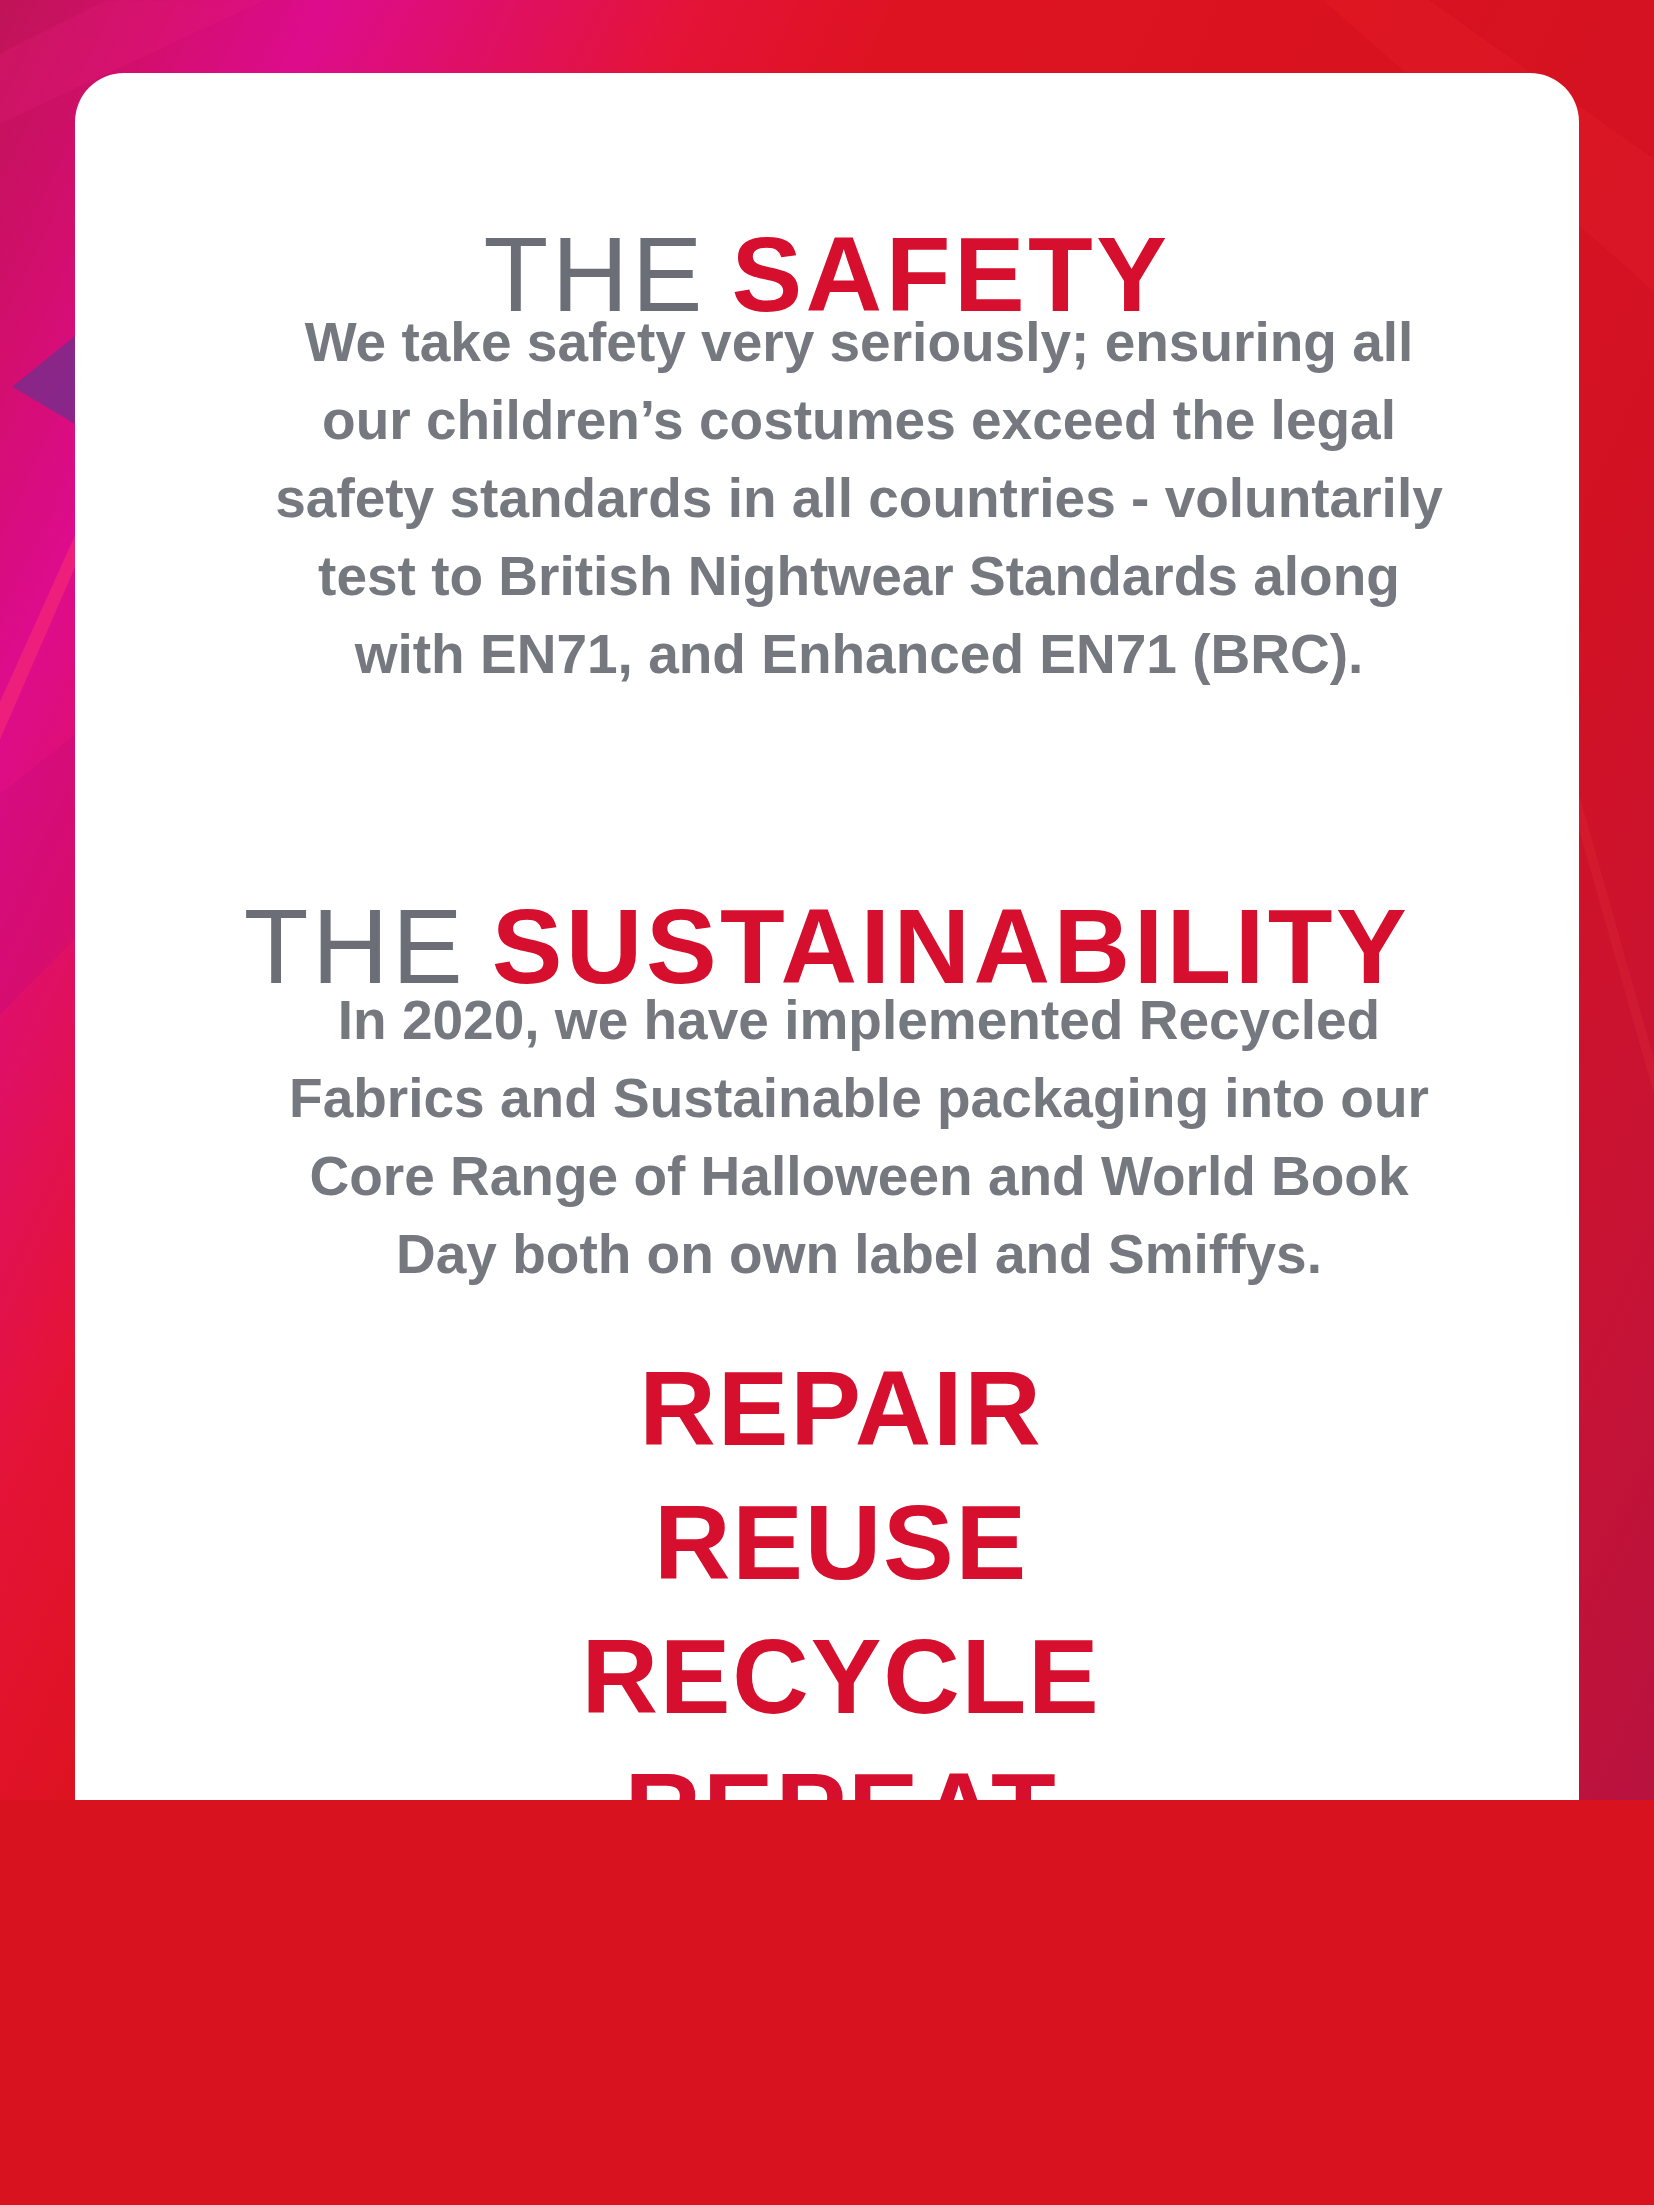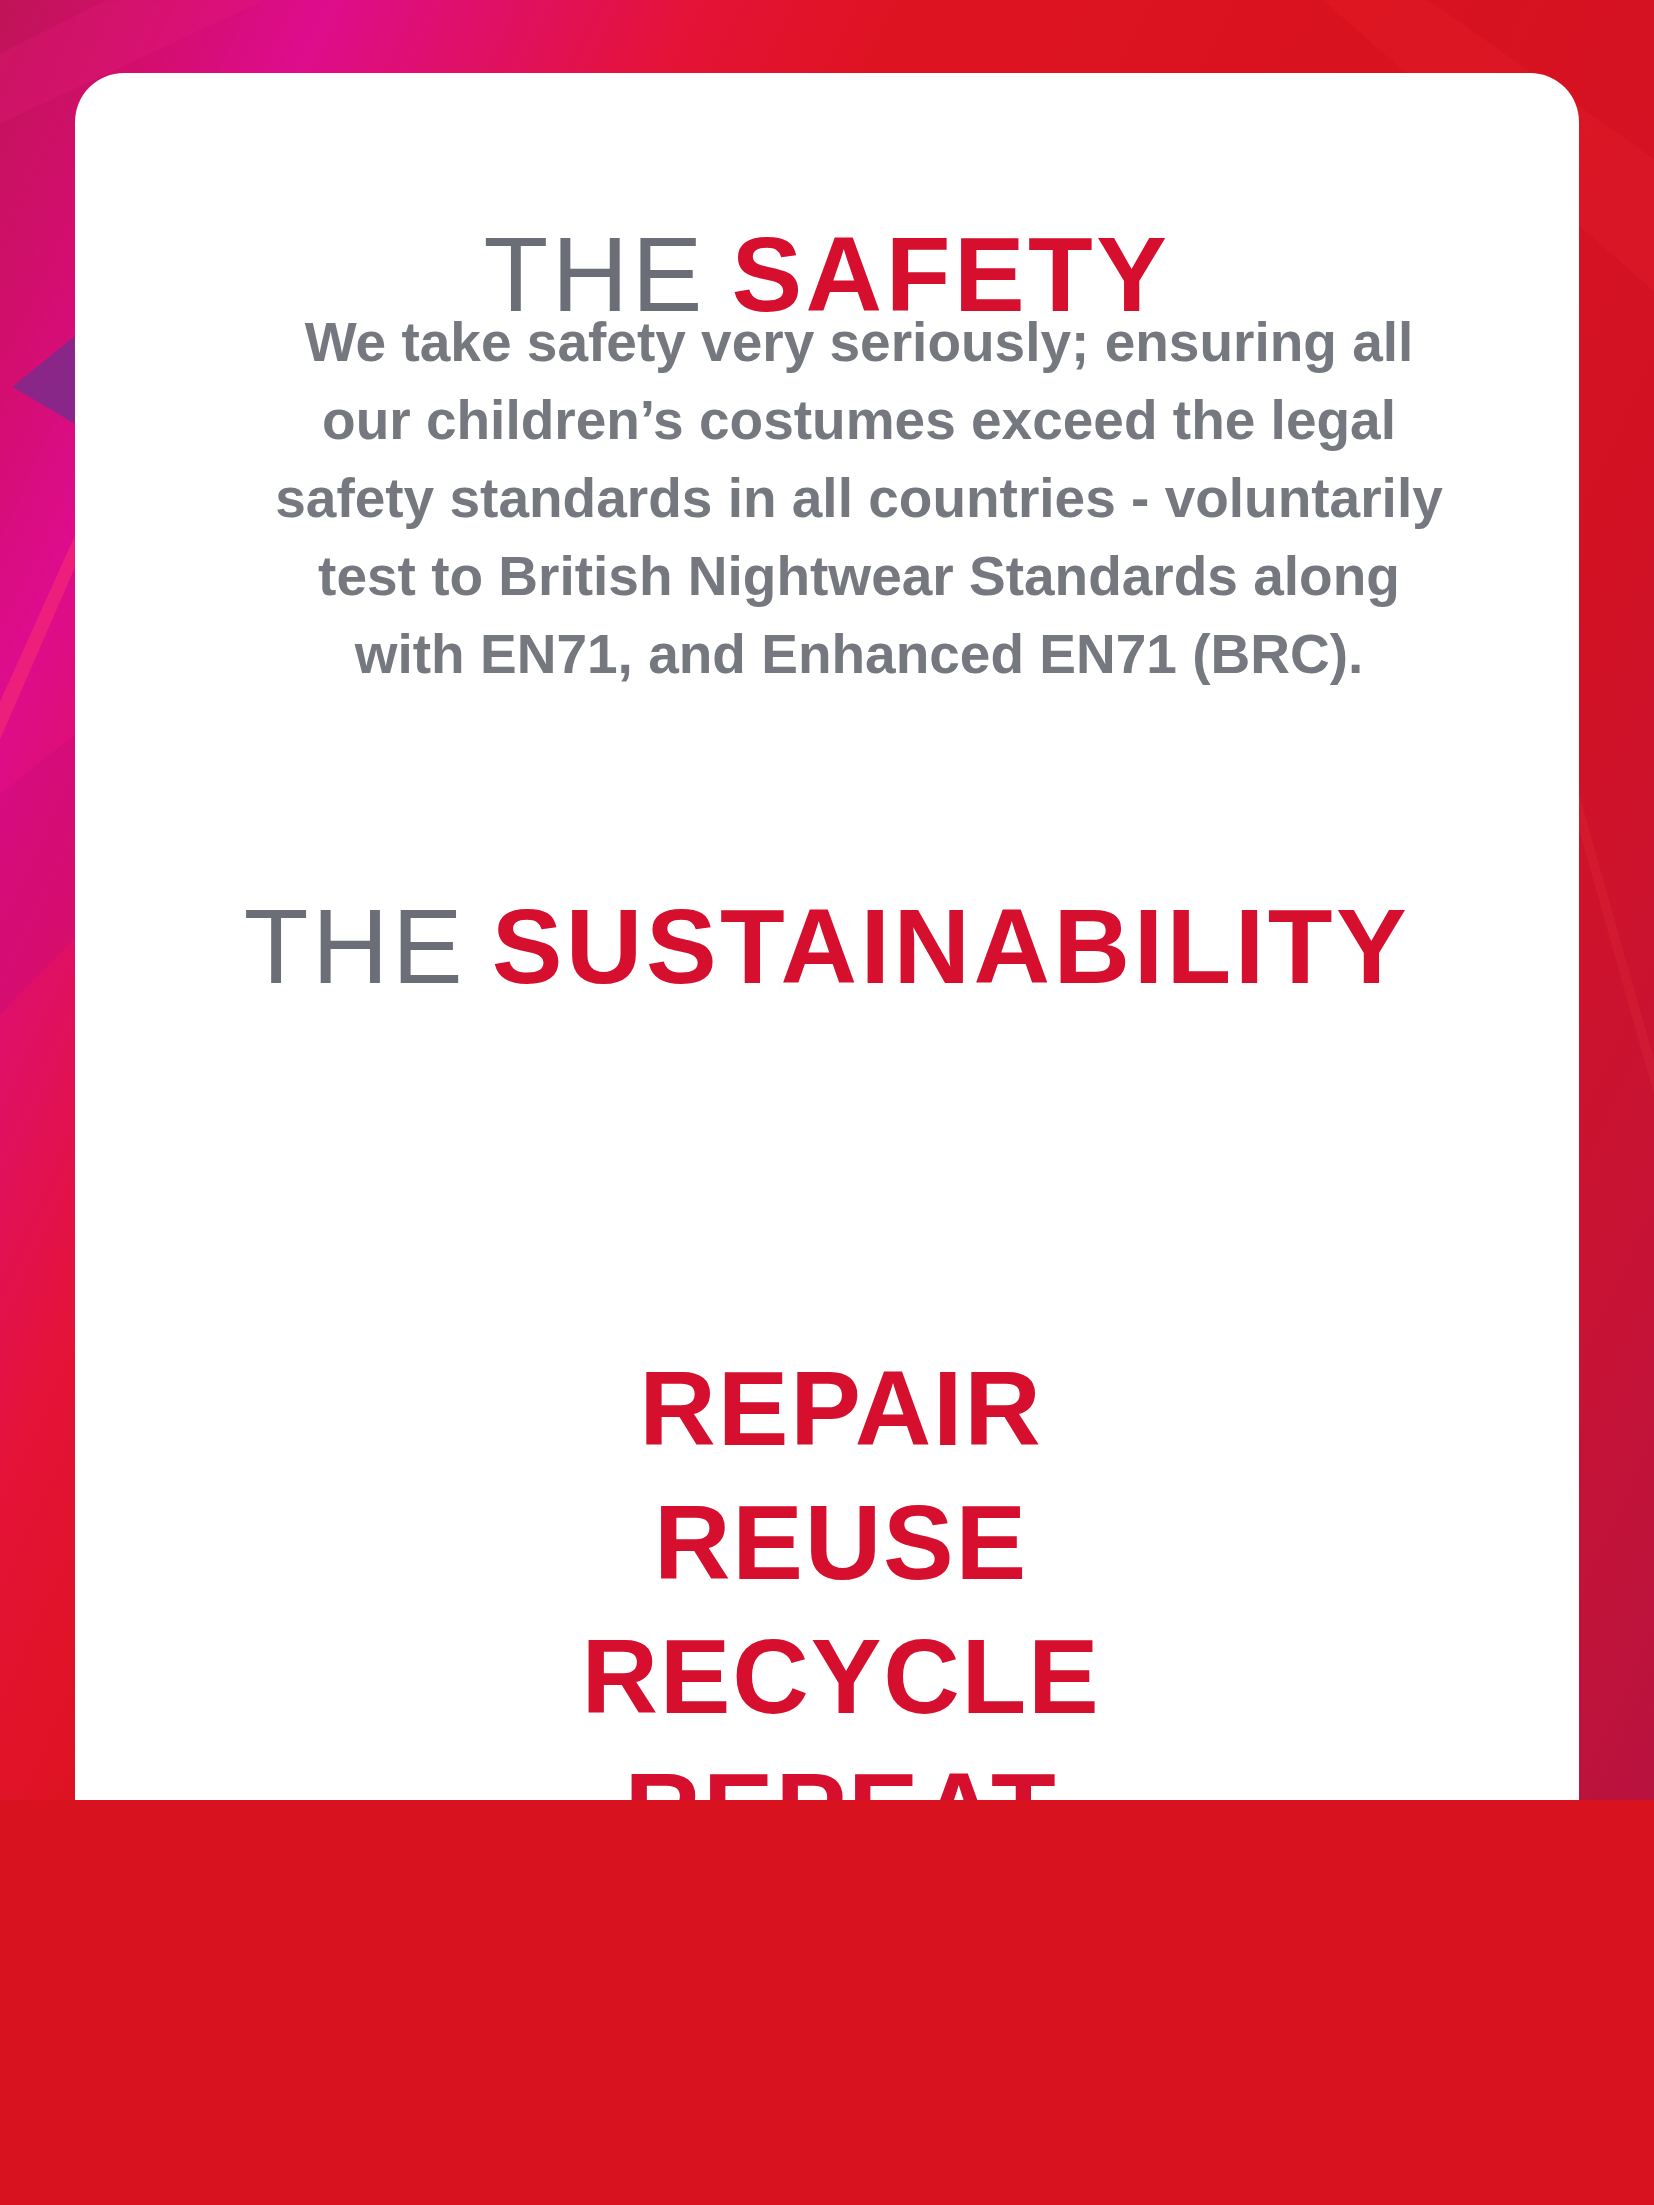--- a/index.html
+++ b/index.html
@@ -114,20 +114,24 @@
   <h1 class="h1 h1-safety"><span class="h-gray">THE</span><span class="h-red">SAFETY</span></h1>
 
   <p class="para para1">We take safety very seriously; ensuring all
 our children’s costumes exceed the legal
 safety standards in all countries - voluntarily
 test to British Nightwear Standards along
 with EN71, and Enhanced EN71 (BRC).</p>
 
   <h1 class="h1 h1-sust"><span class="h-gray">THE</span><span class="h-red">SUSTAINABILITY</span></h1>
 
+  <p class="para para2">In 2020, we have implemented Recycled
+Fabrics and Sustainable packaging into our
+Core Range of Halloween and World Book
+Day both on own label and Smiffys.</p>
 
   <div class="slogan">REPAIR
 REUSE
 RECYCLE
 REPEAT</div>
 
   <svg class="overlay-svg" width="1654" height="2206" viewBox="0 0 1875 2500">
     <path d="M 712 2231
              L 1168 2231
              C 1188 2231 1196 2238 1199 2262

